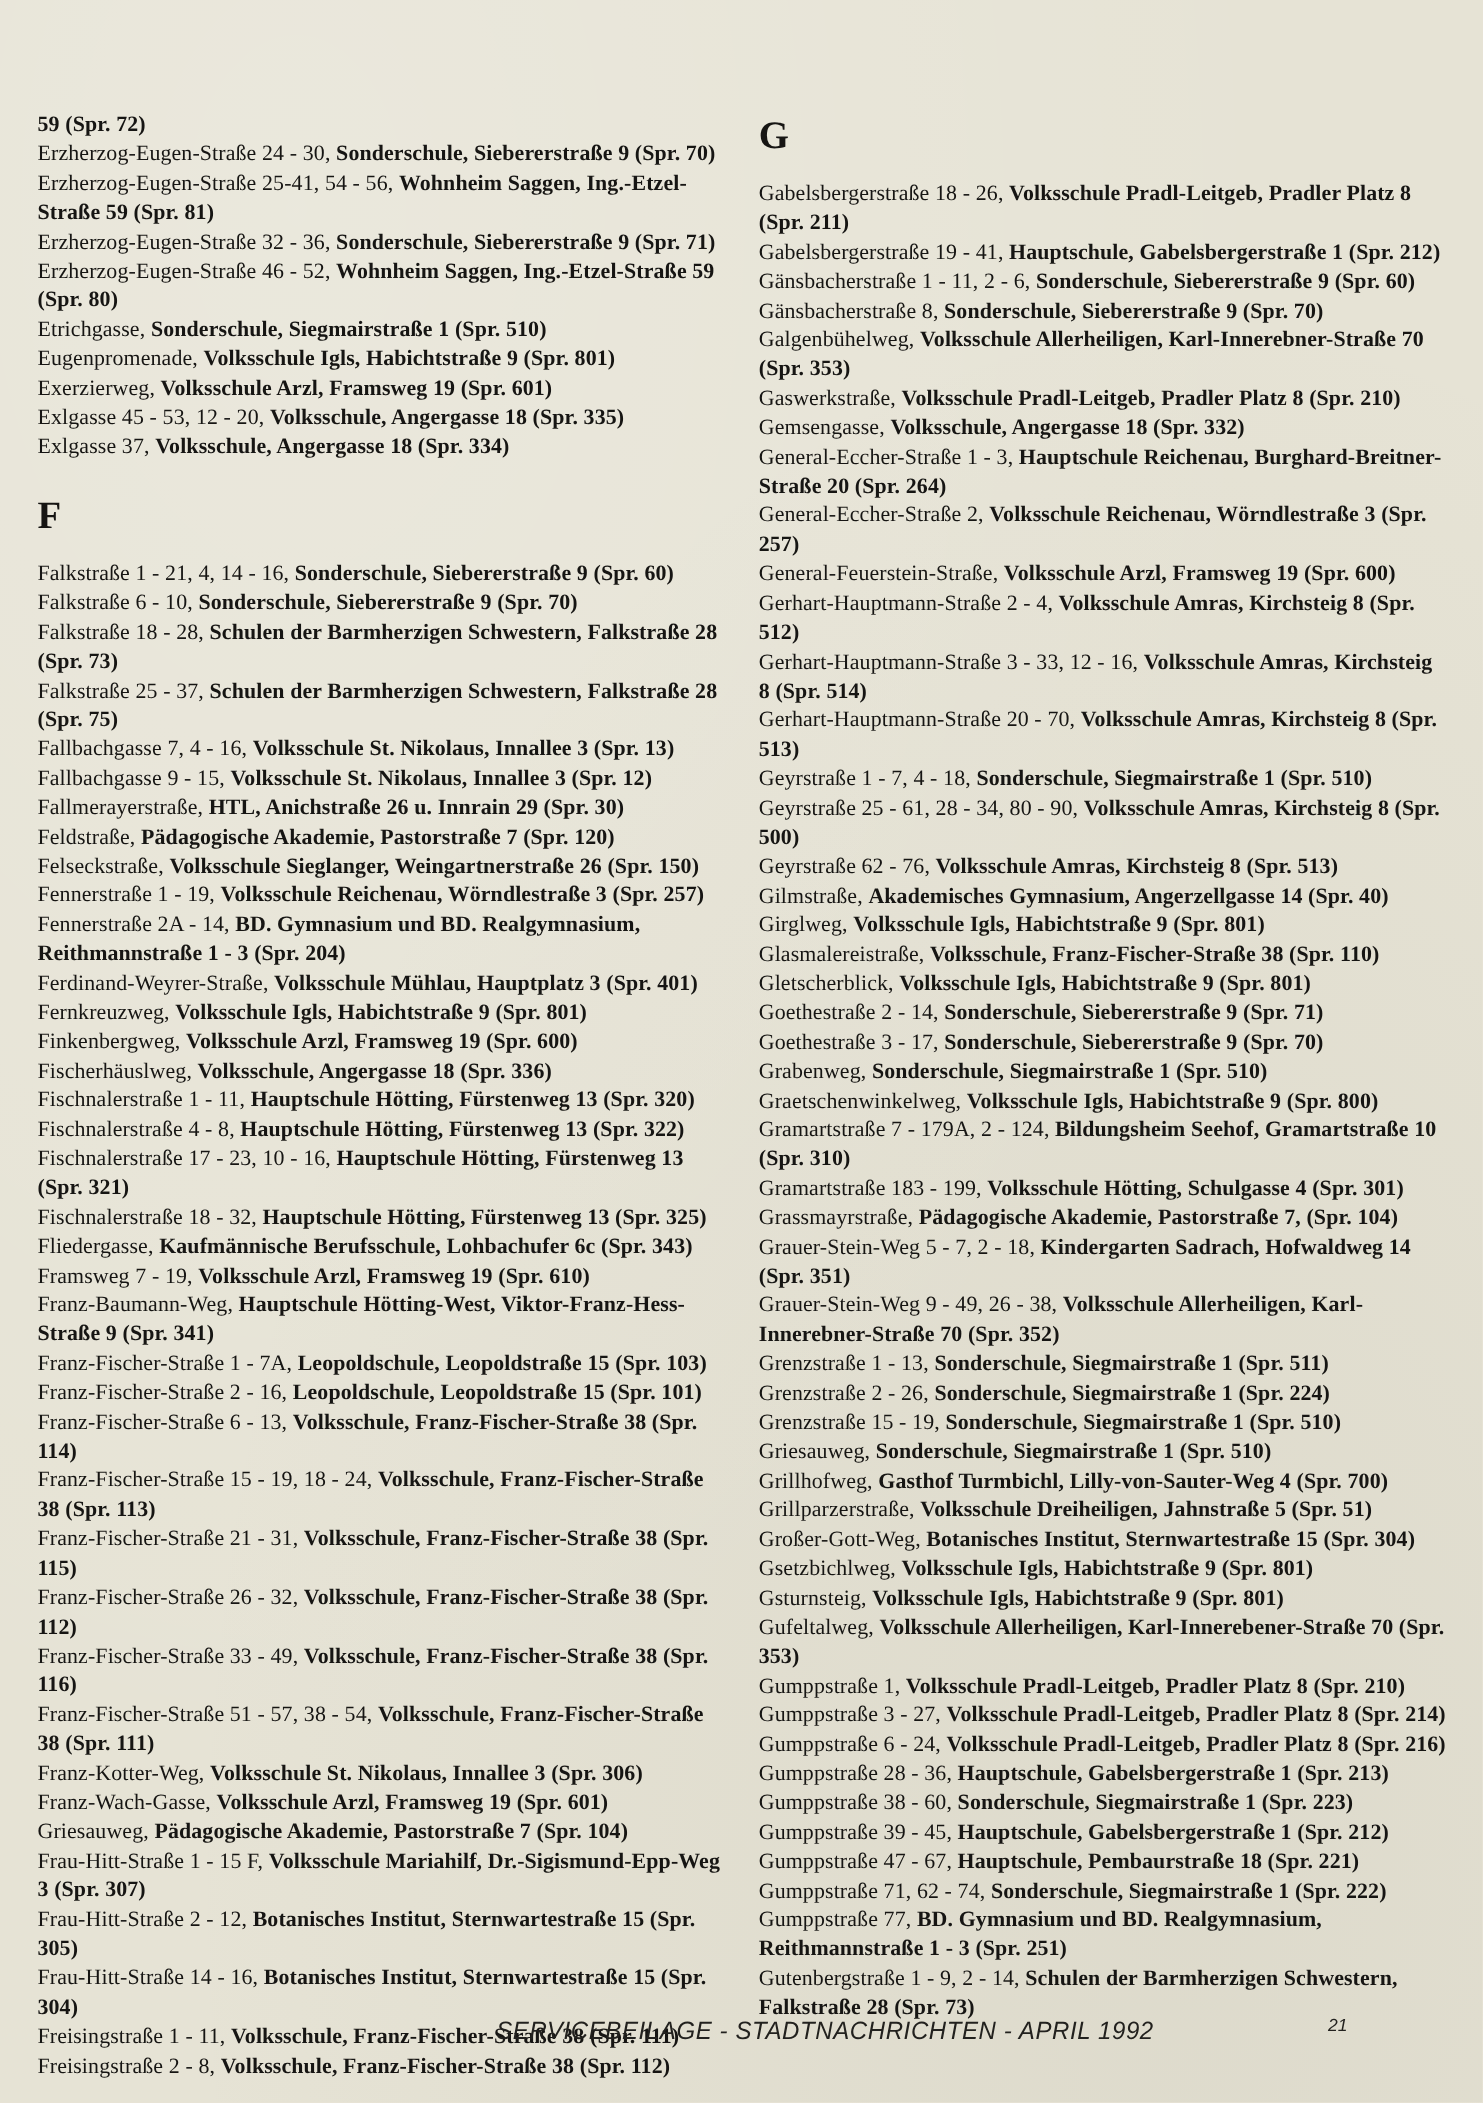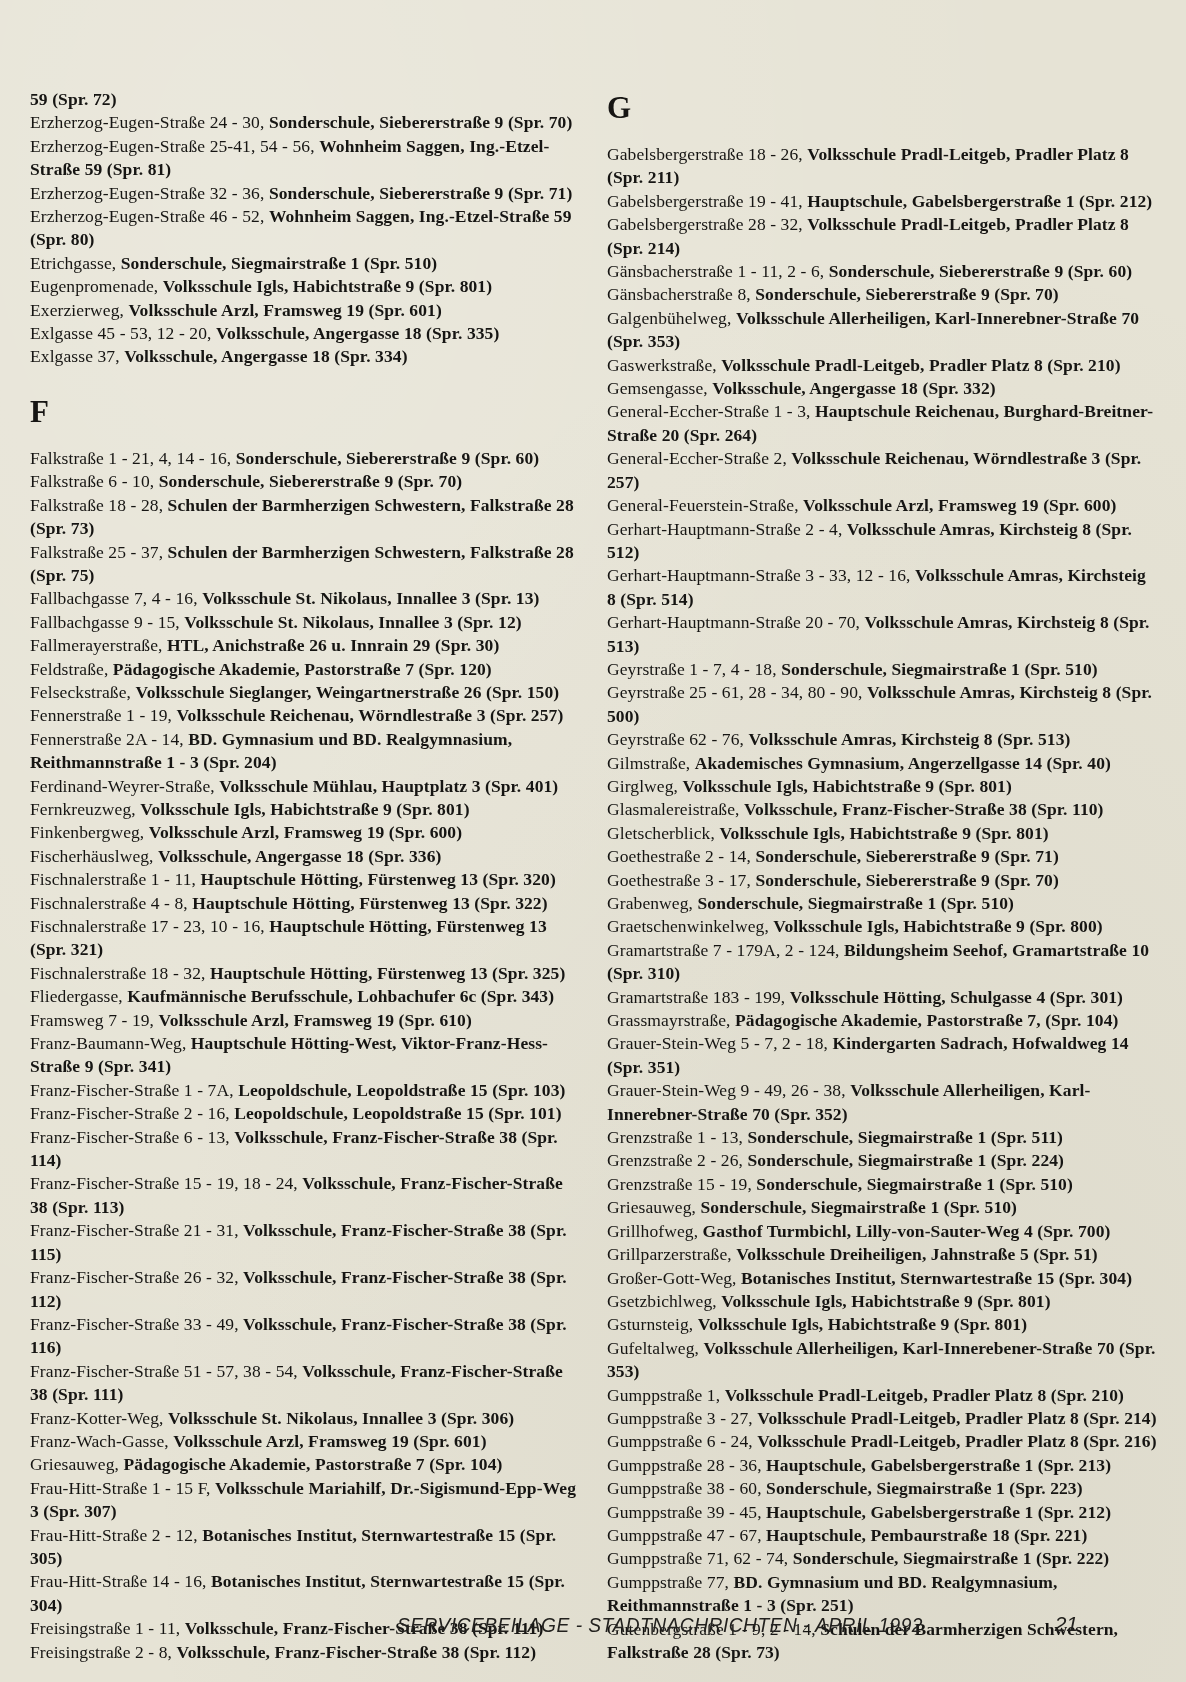--- a/index.html
+++ b/index.html
@@ -67,21 +67,21 @@
     right: 0;
     text-align: center;
     margin-left: 134px;
     letter-spacing: 0.5px;
     transform: scaleX(0.96);
   }
   .footer-page {
     position: absolute;
     right: 108px;
     top: -2px;
-    font-size: 21px;
+    font-size: 14px;
     margin-left: 32px;
   }
 </style>
 </head>
 <body>
 
 <div class="page">
   <div class="columns">
     <div class="col">
         <p class="entry"><span class="street"></span><b class="school">59 (Spr. 72)</b></p>
@@ -131,21 +131,20 @@
         <p class="entry"><span class="street">Frau-Hitt-Straße 1 - 15 F, </span><b class="school">Volksschule Mariahilf, Dr.-Sigismund-Epp-Weg 3 (Spr. 307)</b></p>
         <p class="entry"><span class="street">Frau-Hitt-Straße 2 - 12, </span><b class="school">Botanisches Institut, Sternwartestraße 15 (Spr. 305)</b></p>
         <p class="entry"><span class="street">Frau-Hitt-Straße 14 - 16, </span><b class="school">Botanisches Institut, Sternwartestraße 15 (Spr. 304)</b></p>
         <p class="entry"><span class="street">Freisingstraße 1 - 11, </span><b class="school">Volksschule, Franz-Fischer-Straße 38 (Spr. 111)</b></p>
         <p class="entry"><span class="street">Freisingstraße 2 - 8, </span><b class="school">Volksschule, Franz-Fischer-Straße 38 (Spr. 112)</b></p>
       </div>
     <div class="col">
         <h2 class="section-heading">G</h2>
         <p class="entry"><span class="street">Gabelsbergerstraße 18 - 26, </span><b class="school">Volksschule Pradl-Leitgeb, Pradler Platz 8 (Spr. 211)</b></p>
         <p class="entry"><span class="street">Gabelsbergerstraße 19 - 41, </span><b class="school">Hauptschule, Gabelsbergerstraße 1 (Spr. 212)</b></p>
-        <p class="entry"><span class="street">Gabelsbergerstraße 28 - 32, </span><b class="school">Volksschule Pradl-Leitgeb, Pradler Platz 8 (Spr. 214)</b></p>
         <p class="entry"><span class="street">Gänsbacherstraße 1 - 11, 2 - 6, </span><b class="school">Sonderschule, Siebererstraße 9 (Spr. 60)</b></p>
         <p class="entry"><span class="street">Gänsbacherstraße 8, </span><b class="school">Sonderschule, Siebererstraße 9 (Spr. 70)</b></p>
         <p class="entry"><span class="street">Galgenbühelweg, </span><b class="school">Volksschule Allerheiligen, Karl-Innerebner-Straße 70 (Spr. 353)</b></p>
         <p class="entry"><span class="street">Gaswerkstraße, </span><b class="school">Volksschule Pradl-Leitgeb, Pradler Platz 8 (Spr. 210)</b></p>
         <p class="entry"><span class="street">Gemsengasse, </span><b class="school">Volksschule, Angergasse 18 (Spr. 332)</b></p>
         <p class="entry"><span class="street">General-Eccher-Straße 1 - 3, </span><b class="school">Hauptschule Reichenau, Burghard-Breitner-Straße 20 (Spr. 264)</b></p>
         <p class="entry"><span class="street">General-Eccher-Straße 2, </span><b class="school">Volksschule Reichenau, Wörndlestraße 3 (Spr. 257)</b></p>
         <p class="entry"><span class="street">General-Feuerstein-Straße, </span><b class="school">Volksschule Arzl, Framsweg 19 (Spr. 600)</b></p>
         <p class="entry"><span class="street">Gerhart-Hauptmann-Straße 2 - 4, </span><b class="school">Volksschule Amras, Kirchsteig 8 (Spr. 512)</b></p>
         <p class="entry"><span class="street">Gerhart-Hauptmann-Straße 3 - 33, 12 - 16, </span><b class="school">Volksschule Amras, Kirchsteig 8 (Spr. 514)</b></p>

